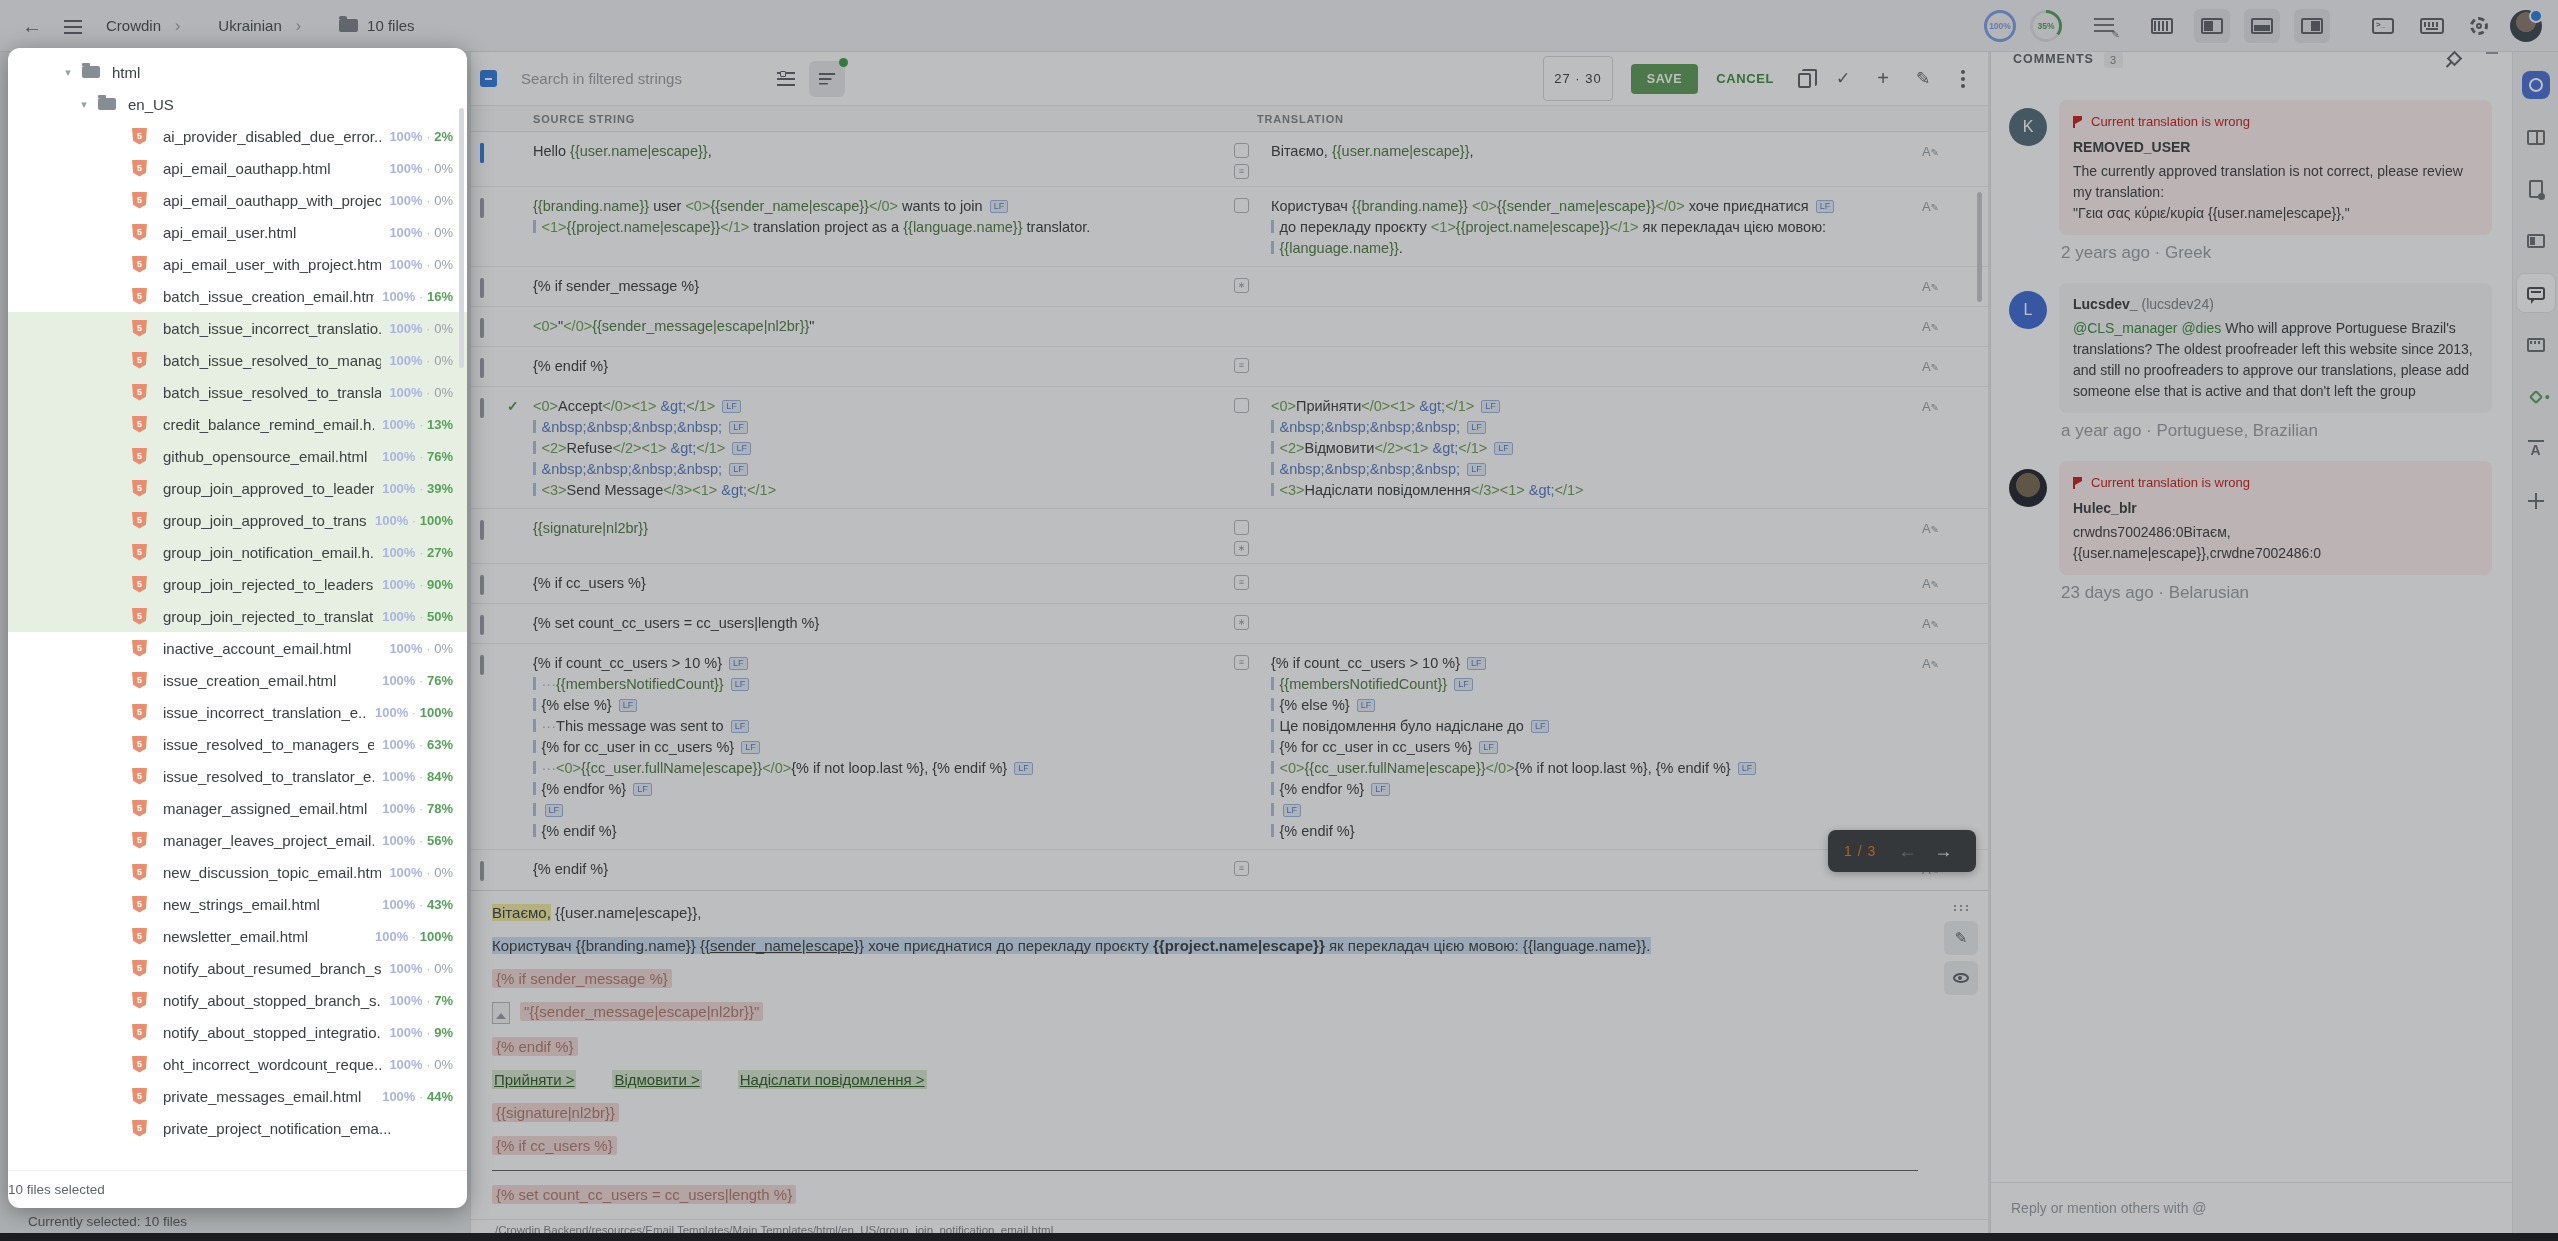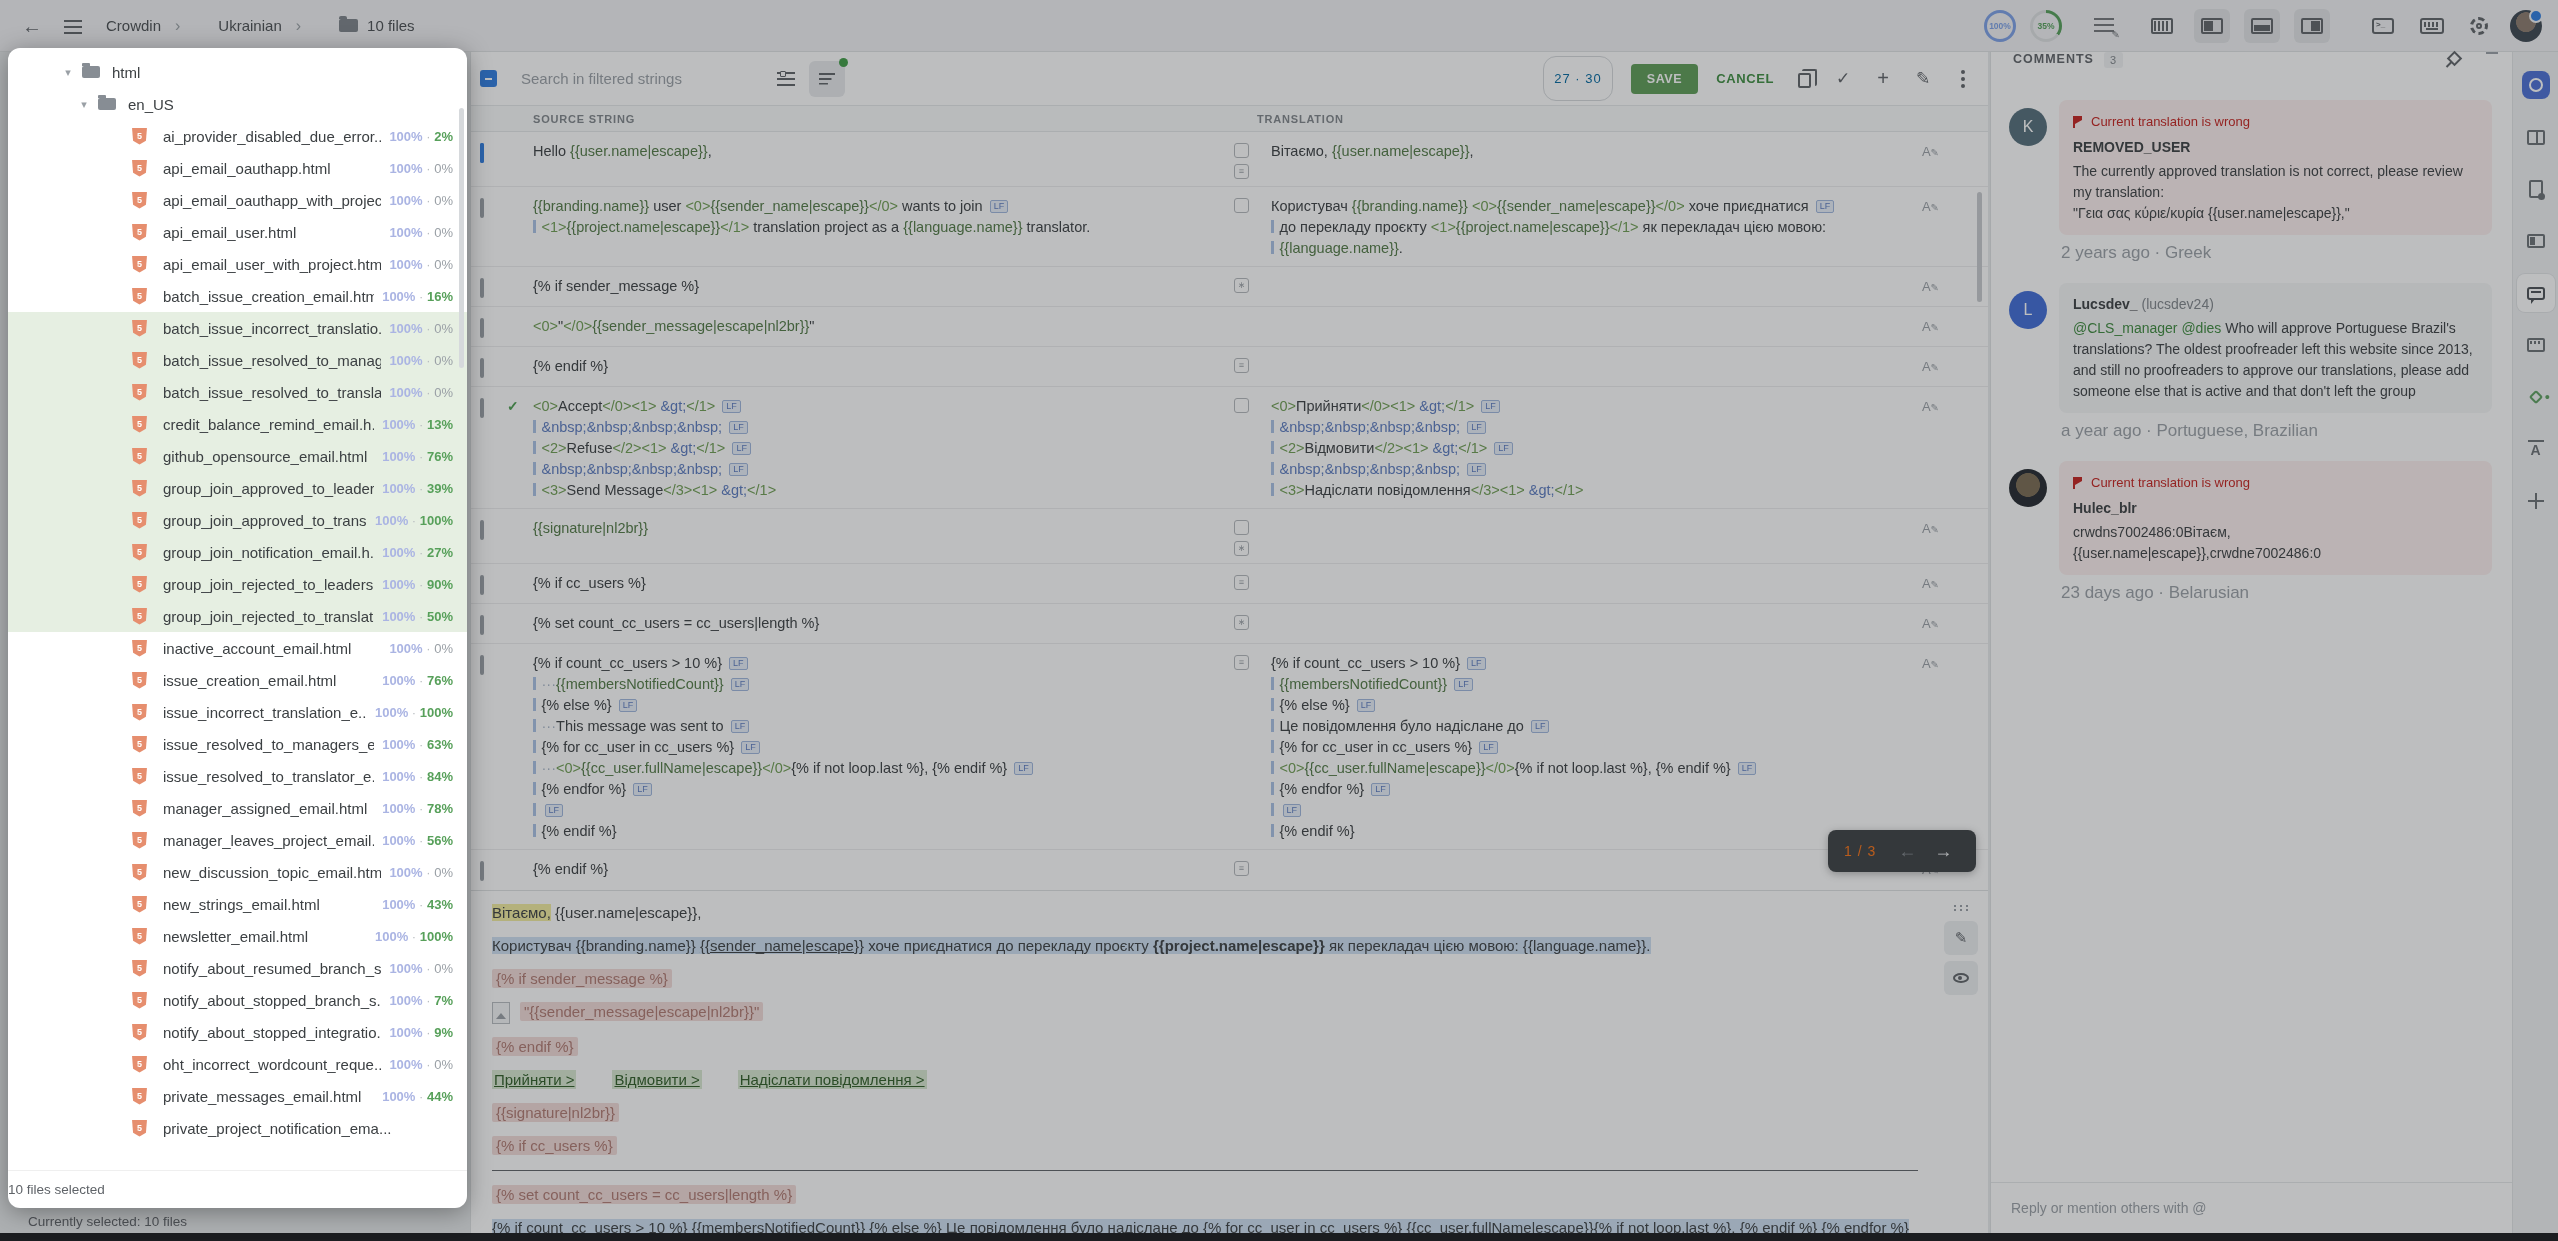--- a/index.html
+++ b/index.html
@@ -51,21 +51,21 @@
   .cb.chk::after{content:'✓';position:absolute;left:1px;top:-2px;color:#fff;font-size:12px;font-weight:bold}
   #ed-search{flex:0 0 240px;border:none;outline:none;font-size:15px;color:#3c4043;margin-left:24px;background:transparent}
   #ed-search::placeholder{color:#9aa0a6}
   .tune{width:18px;height:14px;background:linear-gradient(#5f6368 1.5px,transparent 1.5px,transparent 6px,#5f6368 6px,#5f6368 7.5px,transparent 7.5px,transparent 12px,#5f6368 12px,#5f6368 13.5px,transparent 13.5px);position:relative;margin-left:16px;cursor:pointer}
   .tune::after{content:'';position:absolute;left:3px;top:-1px;width:4px;height:4px;background:#fff;border:1.5px solid #5f6368;border-radius:1px}
   .filterbox{width:36px;height:36px;background:#e8eaed;border-radius:6px;margin-left:14px;position:relative;display:flex;align-items:center;justify-content:center;cursor:pointer}
   .filter-ic{width:16px;height:12px;background:linear-gradient(#5f6368 2px,transparent 2px,transparent 5px,#5f6368 5px,#5f6368 7px,transparent 7px,transparent 10px,#5f6368 10px,#5f6368 12px,transparent 12px)}
   .filter-ic.f2{clip-path:polygon(0 0,100% 0,100% 40%,78% 40%,78% 70%,56% 70%,56% 100%,0 100%)}
   .filterbox .gdot{position:absolute;right:-3px;top:-3px;width:9px;height:9px;border-radius:50%;background:#3f9d46}
   #ed-tools{margin-left:auto;display:flex;align-items:center;gap:18px}
-  .counter{border:1px solid #d6d9dc;border-radius:13px;font-size:13px;color:#0369a1;padding:14px 10px;letter-spacing:1px}
+  .counter{border:1px solid #d6d9dc;border-radius:4px;font-size:13px;color:#404040;padding:14px 10px;letter-spacing:1px}
   .savebtn{background:#5d9c57;color:#fff;font-size:12.5px;font-weight:bold;letter-spacing:.6px;border:none;border-radius:4px;padding:8px 16px;cursor:pointer}
   .cancelbtn{background:none;border:none;color:#3e8e41;font-size:13px;font-weight:bold;letter-spacing:.6px;cursor:pointer}
   .ticon{width:22px;height:22px;position:relative;color:#5f6368;cursor:pointer;display:flex;align-items:center;justify-content:center;font-size:17px}
   .copy-ic{width:13px;height:15px;border:2px solid #5f6368;border-radius:2px;position:relative;margin-top:3px;margin-left:3px}
   .copy-ic::before{content:'';position:absolute;left:2px;top:-6px;width:13px;height:15px;border:2px solid #5f6368;border-radius:2px;border-left:none;border-bottom:none}
   .kebab{display:flex;flex-direction:column;gap:3px}
   .kebab i{width:4px;height:4px;border-radius:50%;background:#5f6368}
 
   #grid-head{height:26px;background:#fafbfb;border-bottom:1px solid #e6e8ea;font-size:11px;font-weight:bold;color:#80868b;letter-spacing:.8px;display:flex;align-items:center}
   #grid-head .gh-src{margin-left:62px}
@@ -491,20 +491,21 @@
         <div class="pv-line" data-name="preview-line"><span class="hl-p">{% set count_cc_users = cc_users|length %}</span></div>
         <div class="pv-line" data-name="preview-line"><span class="hl-b">{% if count_cc_users &gt; 10 %} {{membersNotifiedCount}} {% else %} Це повідомлення було надіслане до {% for cc_user in cc_users %} </span><span class="hl-b u">{{cc_user.fullName|escape}}</span><span class="hl-b">{% if not loop.last %}, {% endif %} {% endfor %} {% endif %}</span></div>
       </div>
     <div id="pv-tools">
       <span class="dots9" data-name="drag-handle-icon"></span>
       <span class="pv-btn" data-name="preview-edit-button">✎</span>
       <span class="pv-btn" data-name="preview-eye-button">
           <span class="eye" data-name="eye-icon"></span>
         </span>
     </div>
+    <div id="pv-path" data-name="file-path">/Crowdin Backend/resources/Email Templates/Main Templates/html/en_US/group_join_notification_email.html</div>
   </section>
 
   <aside id="comments" data-name="comments-panel">
     <div id="cm-head" data-name="comments-header">
       <span data-name="comments-title">COMMENTS</span>
       <span class="cm-count" data-name="comments-count-badge">3</span>
       <span class="pin" data-name="pin-icon"></span>
       <span class="cm-collapse" data-name="collapse-icon"></span>
     </div>
     <div id="cm-list" data-name="comments-list">

